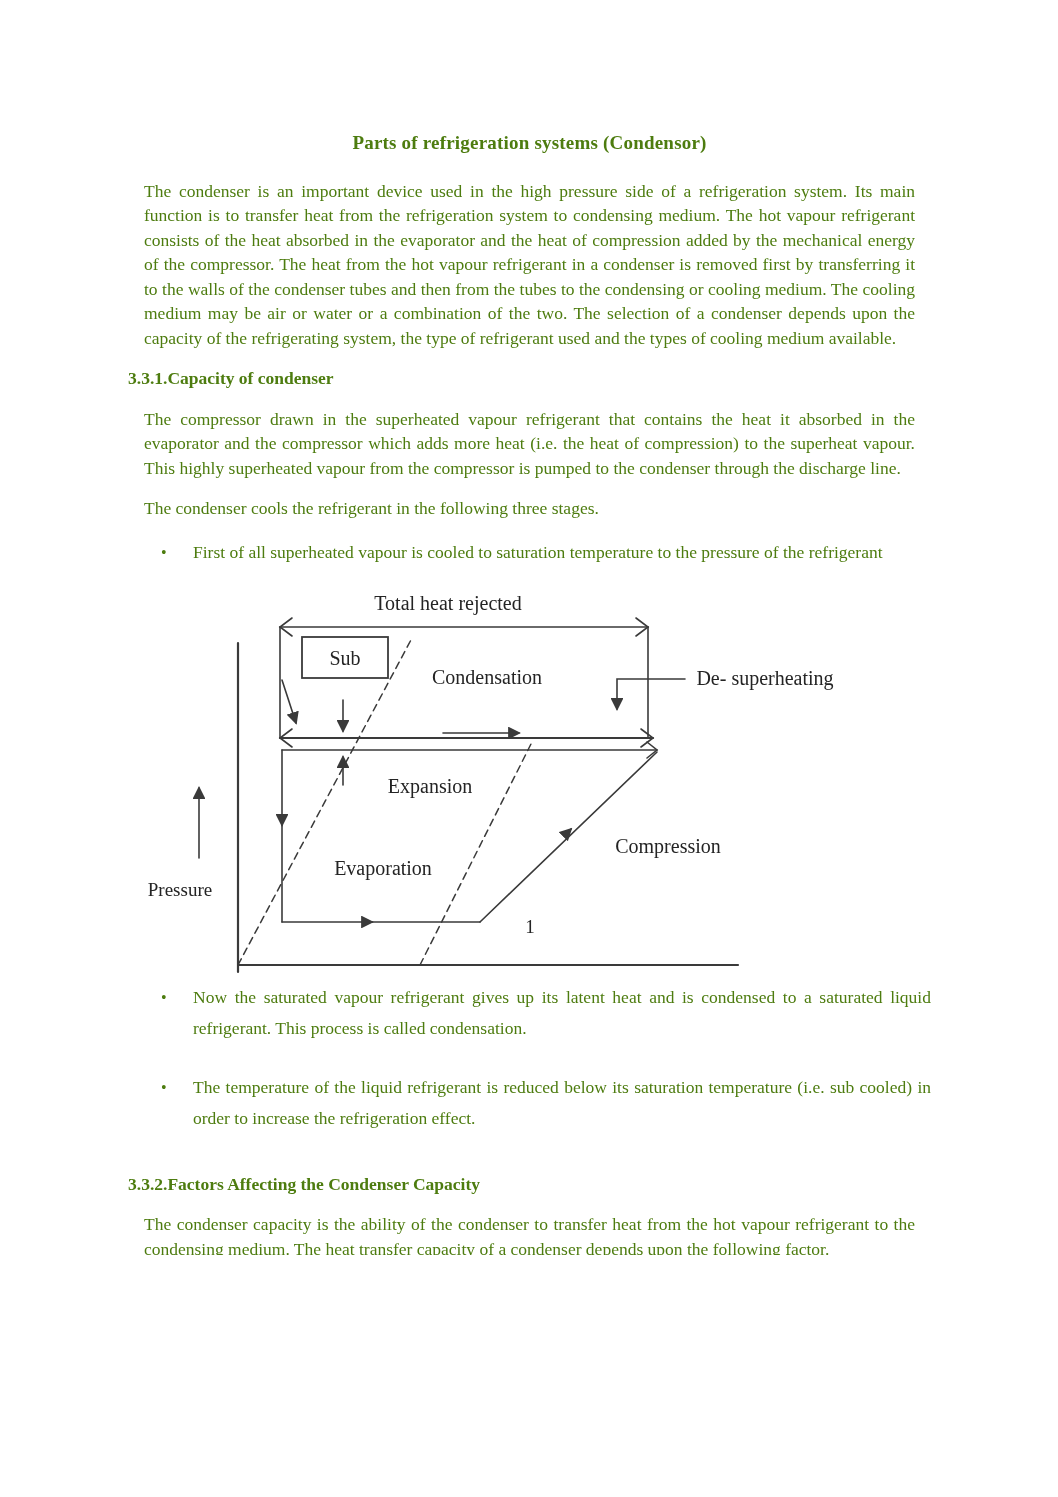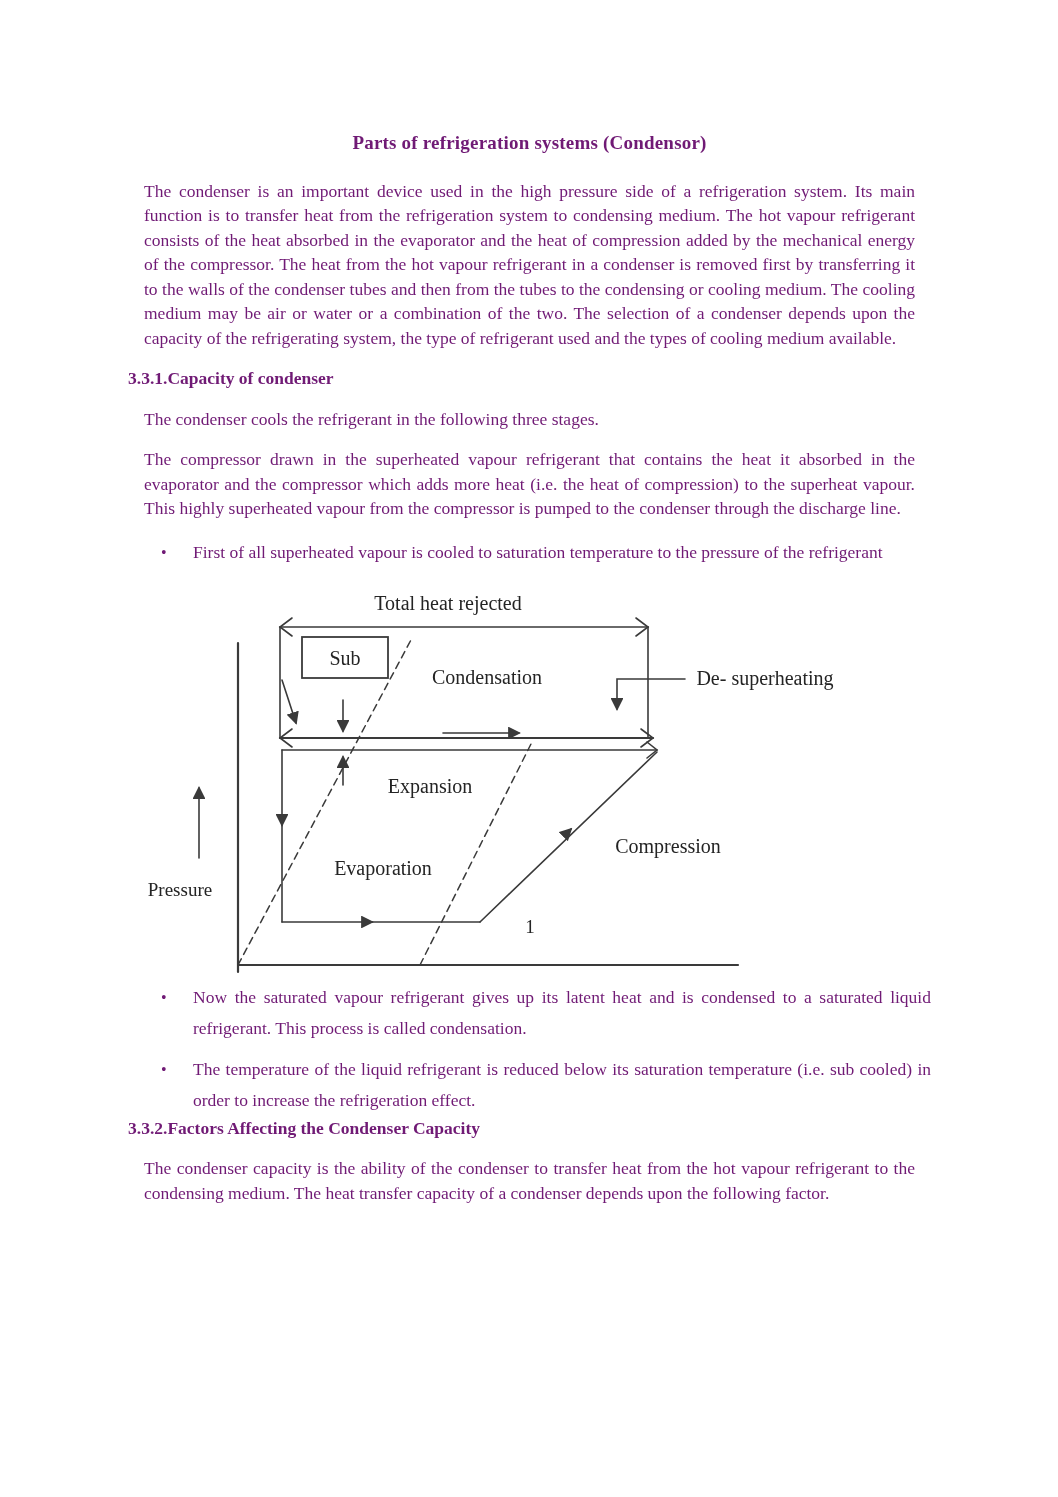--- a/index.html
+++ b/index.html
@@ -7,21 +7,21 @@
     padding: 0;
     background: #ffffff;
   }
   .page {
     position: relative;
     width: 1058px;
     height: 1255px;
     background: #ffffff;
     overflow: hidden;
     font-family: "Liberation Serif", "DejaVu Serif", serif;
-    color: #701a75;
+    color: #4d7c0f;
     text-decoration: underline;
   }
   .content {
     position: absolute;
     left: 128px;
     top: 131px;
     width: 803px;
     font-size: 17.5px;
     line-height: 24.5px;
   }
@@ -46,42 +46,42 @@
     line-height: 31px;
     text-align: justify;
   }
   .bullet::before {
     content: "\2022";
     position: absolute;
     left: 33px;
     top: 0;
     font-size: 16px;
   }
-  .bullet.b3 { margin-top: 10px; }
+  .bullet.b3 { margin-top: 28px; }
   .diagram-wrap {
     margin: 14px 0 0 -8px;
     width: 790px;
     height: 400px;
   }
-  .factors-heading { }
+  .factors-heading { margin-top: 38px; }
   svg text { font-family: "Liberation Serif", "DejaVu Serif", serif; }
 </style>
 </head>
 <body>
 
 <div class="page">
   <div class="content">
 
     <div class="doc-title">Parts of refrigeration systems (Condensor)</div>
 
     <p class="para">The condenser is an important device used in the high pressure side of a refrigeration system. Its main function is to transfer heat from the refrigeration system to condensing medium. The hot vapour refrigerant consists of the heat absorbed in the evaporator and the heat of compression added by the mechanical energy of the compressor. The heat from the hot vapour refrigerant in a condenser is removed first by transferring it to the walls of the condenser tubes and then from the tubes to the condensing or cooling medium. The cooling medium may be air or water or a combination of the two. The selection of a condenser depends upon the capacity of the refrigerating system, the type of refrigerant used and the types of cooling medium available.</p>
 
     <div class="heading">3.3.1.Capacity of condenser</div>
+    <p class="para">The compressor drawn in the superheated vapour refrigerant that contains the heat it absorbed in the evaporator and the compressor which adds more heat (i.e. the heat of compression) to the superheat vapour. This highly superheated vapour from the compressor is pumped to the condenser through the discharge line.</p>
     <p class="para">The condenser cools the refrigerant in the following three stages.</p>
-    <p class="para">The compressor drawn in the superheated vapour refrigerant that contains the heat it absorbed in the evaporator and the compressor which adds more heat (i.e. the heat of compression) to the superheat vapour. This highly superheated vapour from the compressor is pumped to the condenser through the discharge line.</p>
 
     <div class="bullet">
       <span>First of all superheated vapour is cooled to saturation temperature to the pressure of the refrigerant</span>
     </div>
 
     <div class="diagram-wrap">
       <svg width="790" height="400" viewBox="0 0 790 400">
         <defs>
           <marker id="ah" viewBox="0 0 10 10" refX="8.5" refY="5" markerWidth="8" markerHeight="8" orient="auto">
             <path d="M0,0 L10,5 L0,10 z" fill="#3a3a3a"></path>

